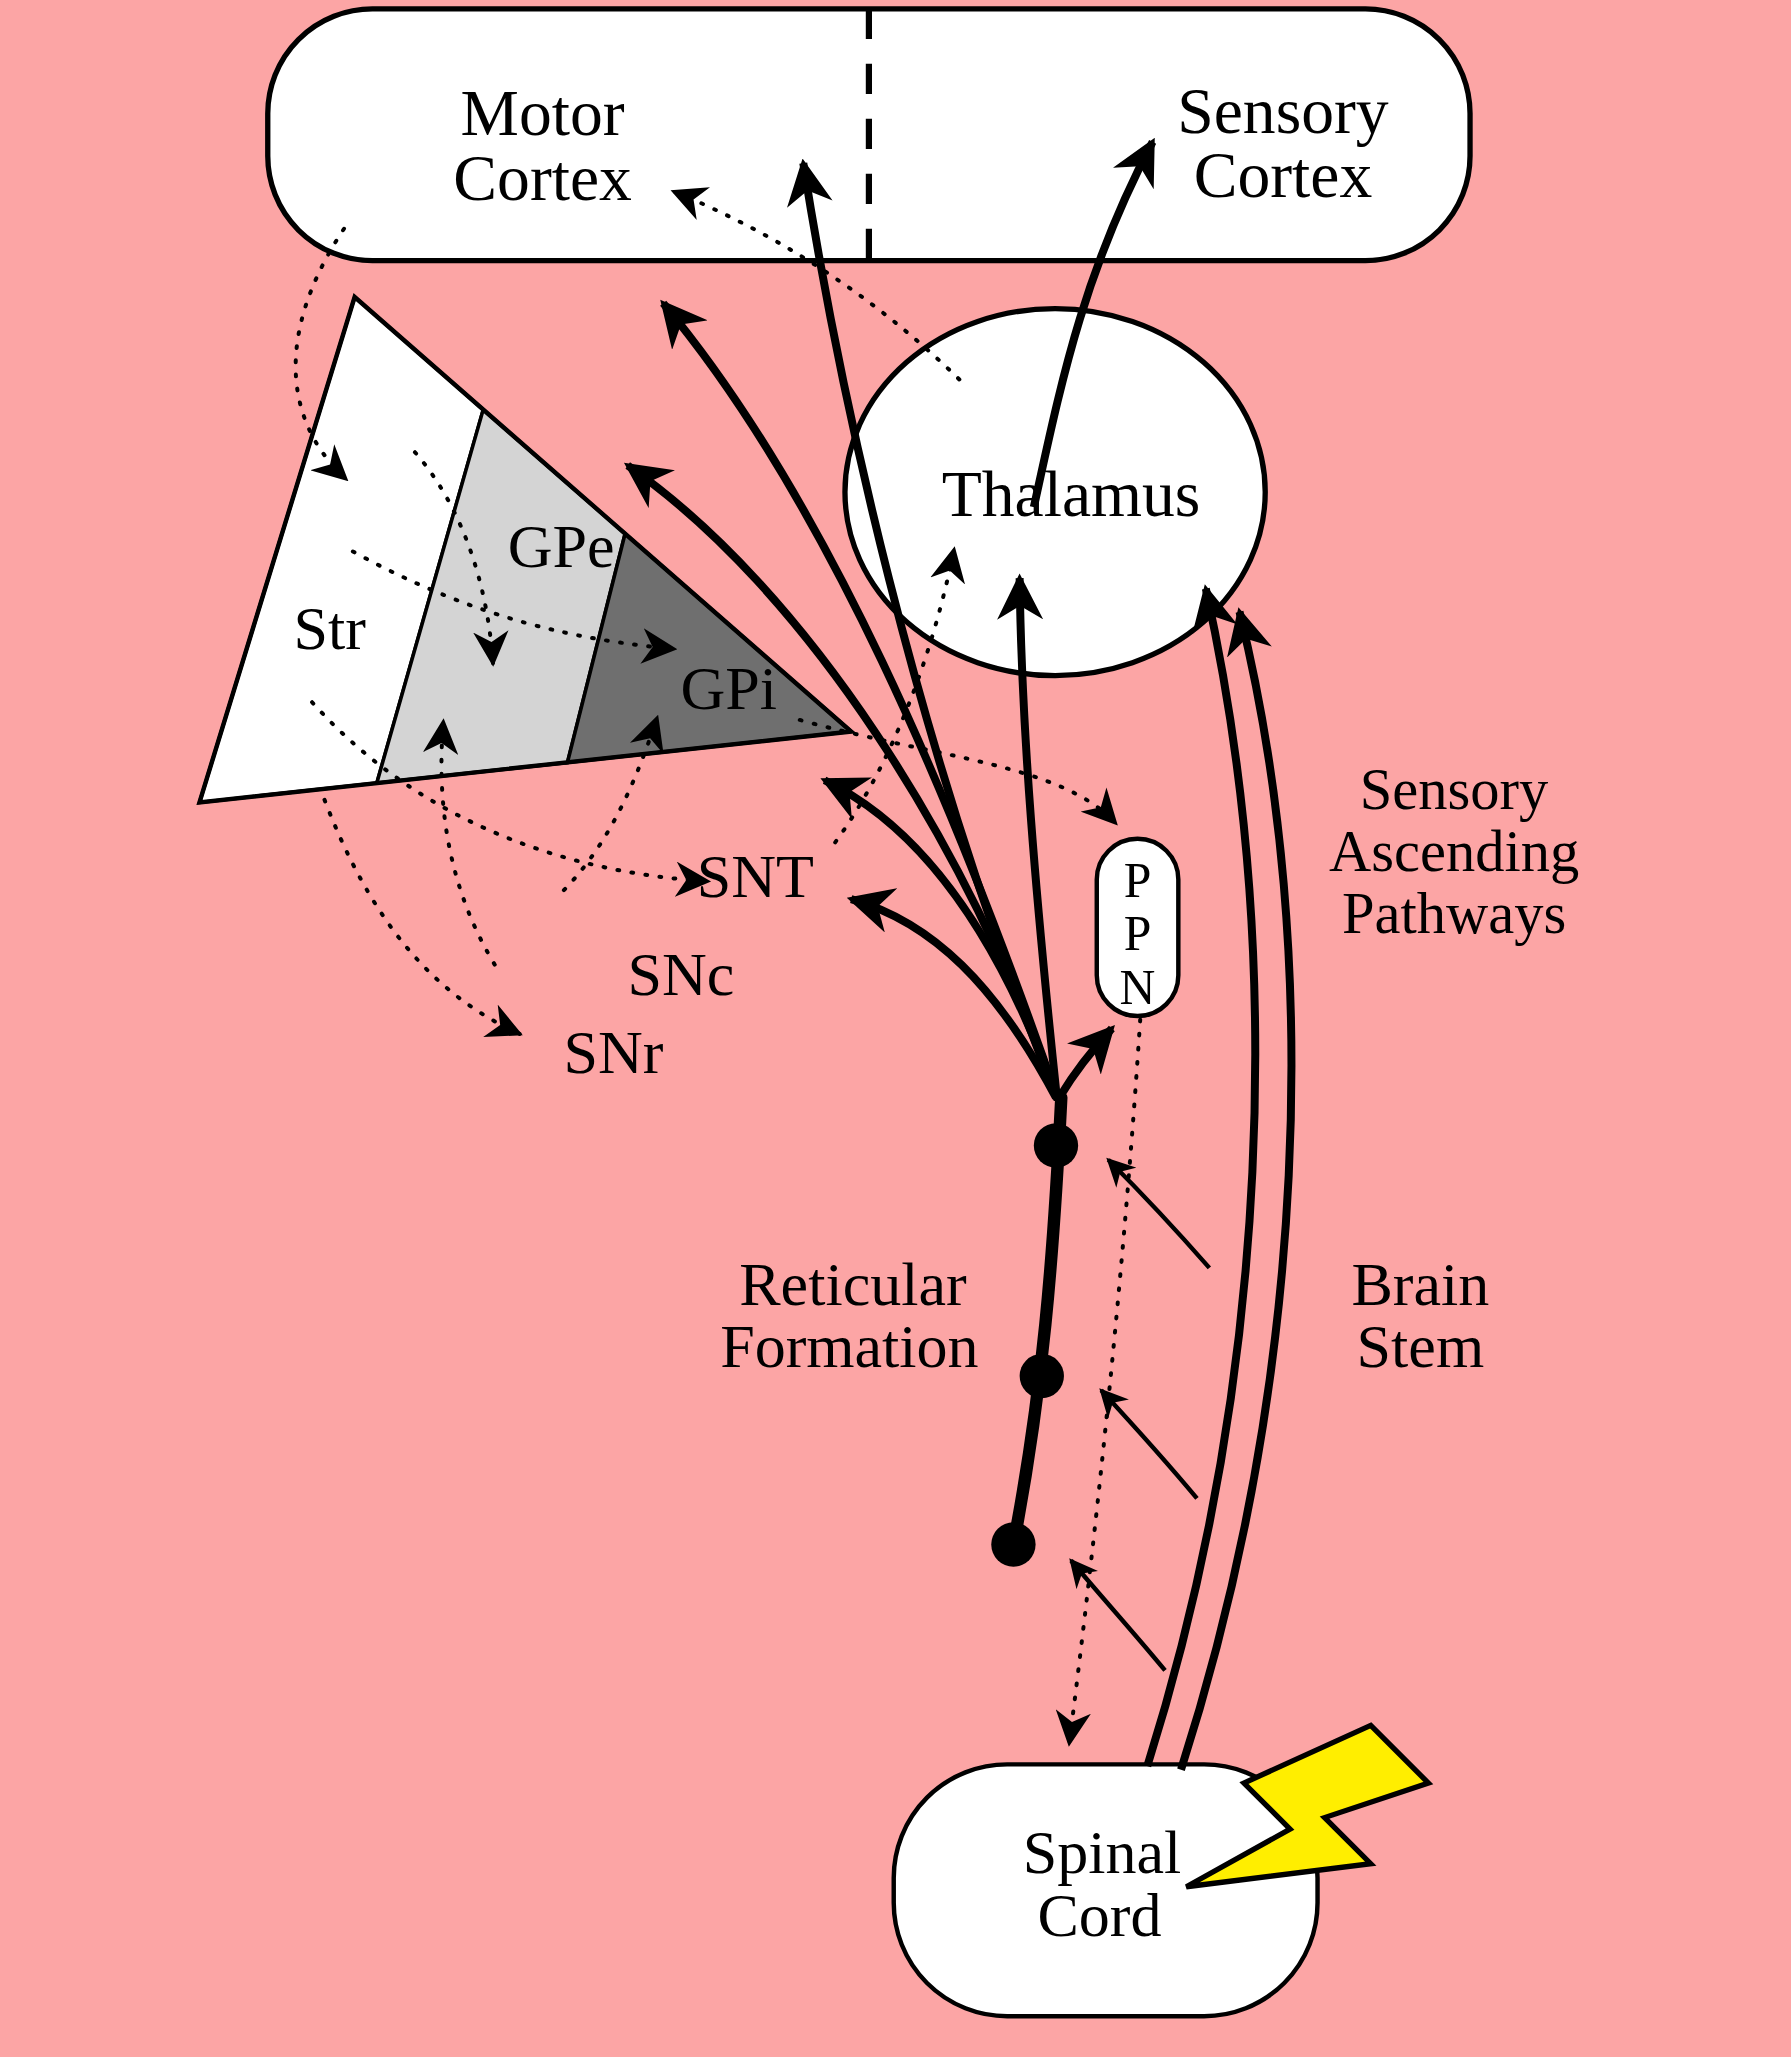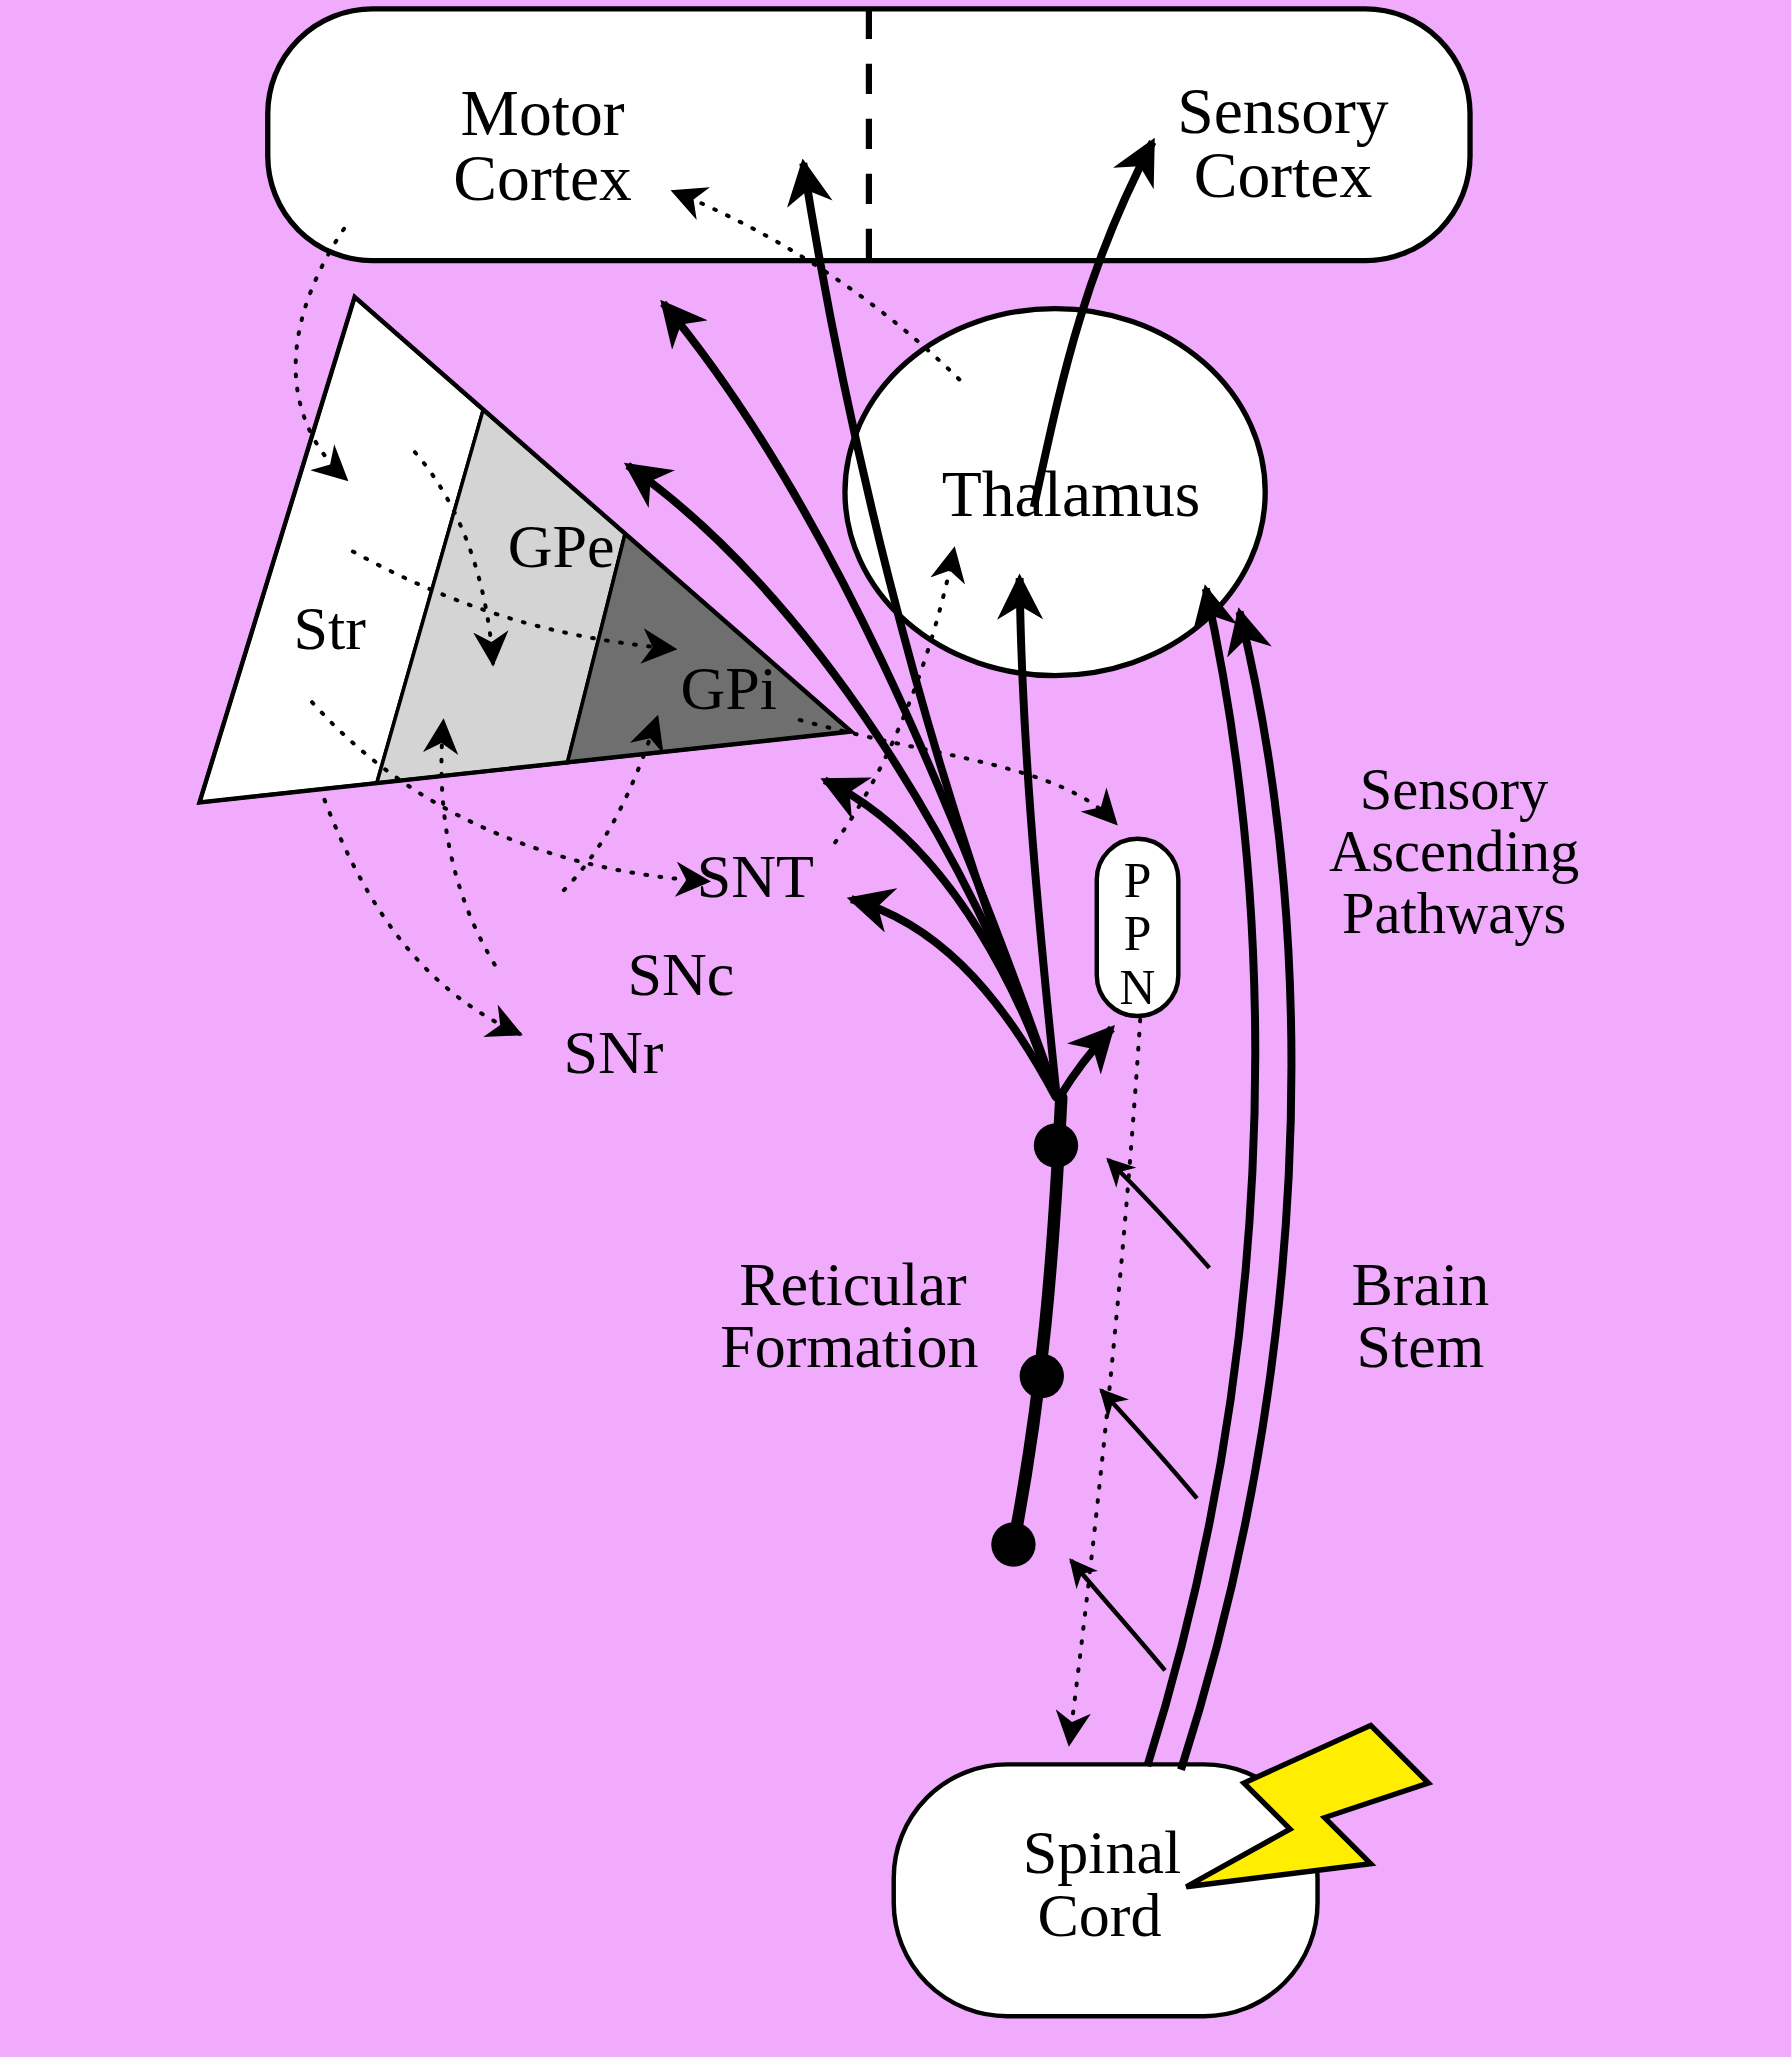--- a/index.html
+++ b/index.html
@@ -1,16 +1,16 @@
 <!DOCTYPE html>
 <html style="font-size:14px"><head>
 <meta charset="utf-8">
 <style>
   html, body { margin: 0; padding: 0; background: #ffffff; }
-  .canvas-wrap { display: flex; justify-content: center; background: #f0abfc; }
+  .canvas-wrap { display: flex; justify-content: center; background: #fca5a5; }
   svg { display: block; width: 100%; max-width: 1791px; height: auto; }
   text {
     font-family: "Liberation Serif", "DejaVu Serif", serif;
     fill: #000000;
   }
   .t74 { font-size: 74px; }
   .t70 { font-size: 70px; }
   .t66 { font-size: 66px; }
   .t56 { font-size: 56px; }
   .outline { fill: #ffffff; stroke: #000000; stroke-width: 6; }

